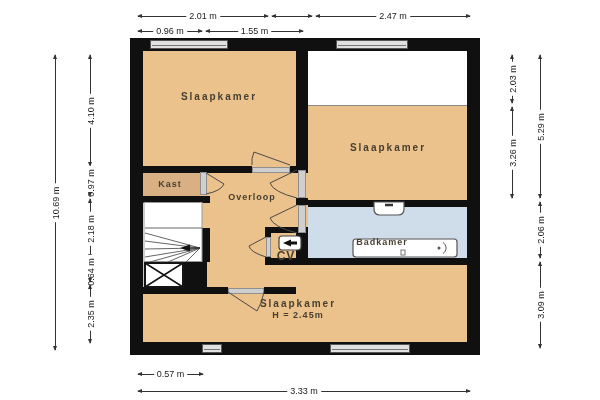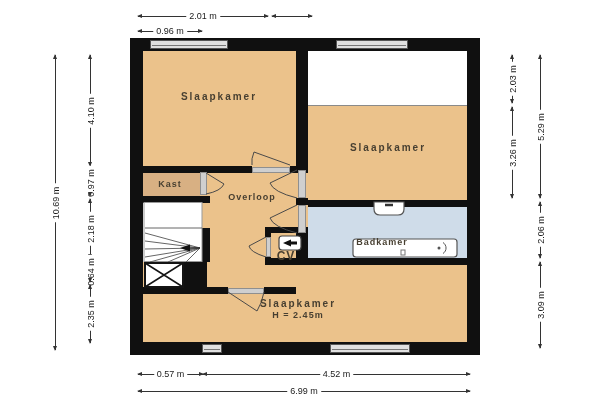--- a/index.html
+++ b/index.html
@@ -137,36 +137,40 @@
   <div class="rlb" style="left:298px;top:303px;">Slaapkamer</div>
   <div class="rlb mid" style="left:298px;top:315px;">H = 2.45m</div>
 
   <div class="dh" style="left:138px;top:11px;width:130px;">
     <div class="ln"></div>
       <span class="lb">2.01 m</span>
     </div>
   <div class="dh" style="left:272px;top:11px;width:40px;">
     <div class="ln"></div>
     </div>
+  <div class="dh" style="left:316px;top:11px;width:154px;">
+    <div class="ln"></div>
+      <span class="lb">2.47 m</span>
+    </div>
   <div class="dh" style="left:138px;top:26px;width:64px;">
     <div class="ln"></div>
       <span class="lb">0.96 m</span>
     </div>
+  <div class="dh" style="left:206px;top:26px;width:97px;">
+    <div class="ln"></div>
+      <span class="lb">1.55 m</span>
+    </div>
 
   <div class="dh" style="left:138px;top:369px;width:65px;">
     <div class="ln"></div>
       <span class="lb">0.57 m</span>
     </div>
-  <div class="dh" style="left:203px;top:369px;width:267px;">
-    <div class="ln"></div>
-      <span class="lb">4.52 m</span>
-    </div>
   <div class="dh" style="left:138px;top:386px;width:332px;">
     <div class="ln"></div>
-      <span class="lb">6.99 m</span>
+      <span class="lb">3.33 m</span>
     </div>
 
   <div class="dv" style="left:50px;top:55px;height:295px;">
     <div class="ln"></div>
       <span class="lb">10.69 m</span>
     </div>
   <div class="dv" style="left:85px;top:55px;height:111px;">
     <div class="ln"></div>
       <span class="lb">4.10 m</span>
     </div>

